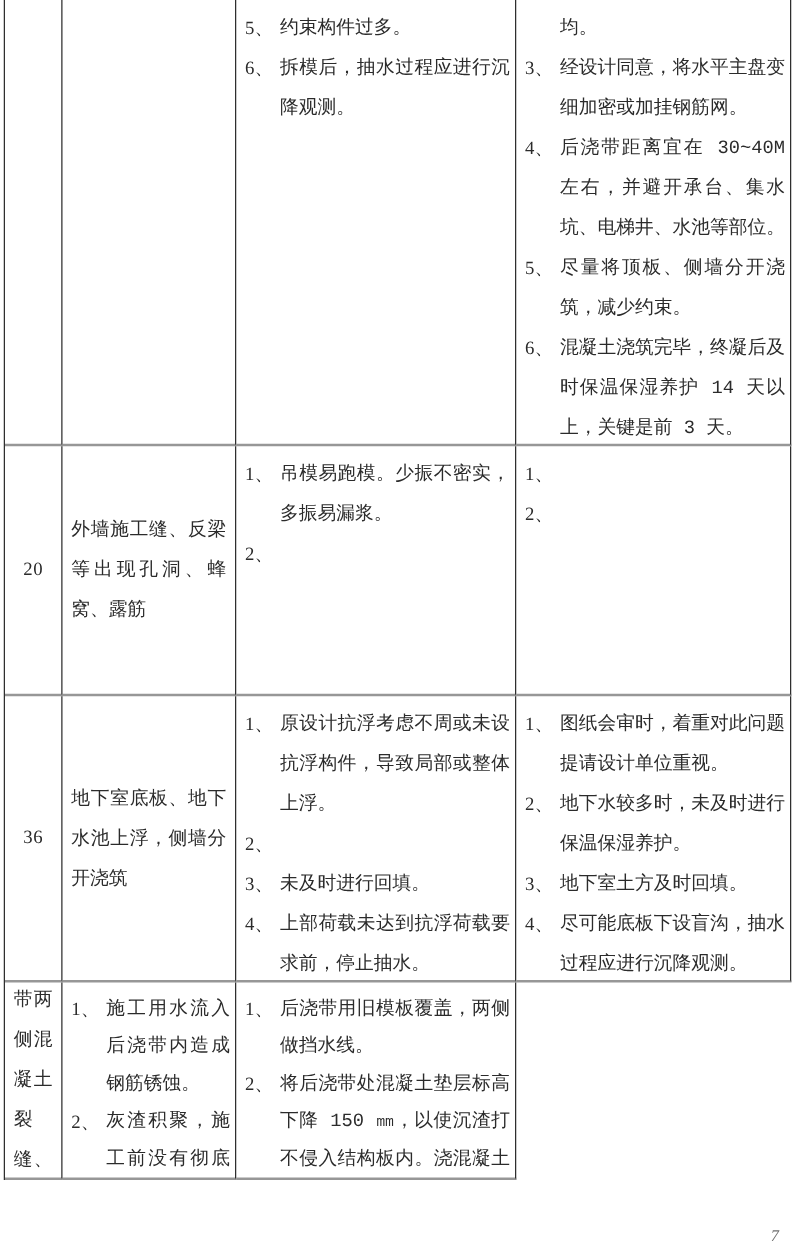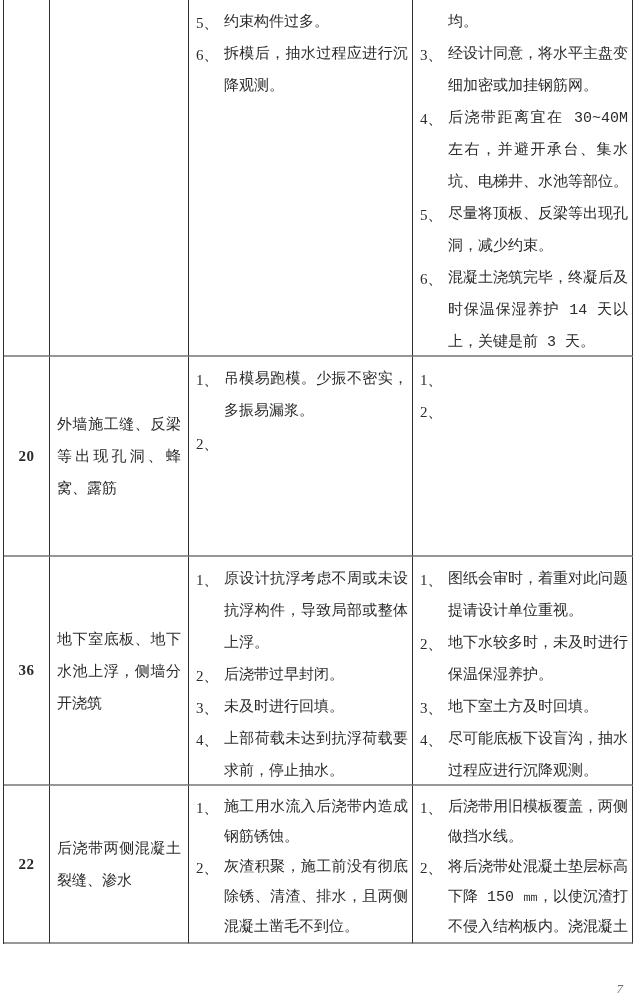--- a/index.html
+++ b/index.html
@@ -23,21 +23,20 @@
   }
   .cell {
     border-right: 1px solid #2e2e2e;
     border-bottom: 2px solid #979797;
     overflow: hidden;
     font-size: 15px;
   }
   .cell.c-num {
     display: flex; align-items: center; justify-content: center;
     letter-spacing: 0.5px;
-    font-weight: bold;
   }
   .cell.c-problem {
     display: flex; align-items: center;
     padding: 0 7px;
   }
   .c-problem .ptext {
     width: 100%;
     line-height: 32px;
     text-align: justify;
   }
@@ -84,21 +83,21 @@
         <div class="item">
           <span class="num">3、</span>
           <span class="txt">经设计同意，将水平主盘变细加密或加挂钢筋网。</span>
         </div>
         <div class="item">
           <span class="num">4、</span>
           <span class="txt">后浇带距离宜在 30~40M 左右，并避开承台、集水坑、电梯井、水池等部位。</span>
         </div>
         <div class="item">
           <span class="num">5、</span>
-          <span class="txt">尽量将顶板、反梁等出现孔洞，减少约束。</span>
+          <span class="txt">尽量将顶板、侧墙分开浇筑，减少约束。</span>
         </div>
         <div class="item">
           <span class="num">6、</span>
           <span class="txt">混凝土浇筑完毕，终凝后及时保温保湿养护 14 天以上，关键是前 3 天。</span>
         </div>
       </div>
 
     <div class="cell c-num">20</div>
     <div class="cell c-problem">
       <div class="ptext">外墙施工缝、反梁等出现孔洞、蜂窝、露筋</div>
@@ -125,21 +124,20 @@
     <div class="cell c-problem">
       <div class="ptext">地下室底板、地下水池上浮，侧墙分开浇筑</div>
     </div>
     <div class="cell c-list">
         <div class="item">
           <span class="num">1、</span>
           <span class="txt">原设计抗浮考虑不周或未设抗浮构件，导致局部或整体上浮。</span>
         </div>
         <div class="item">
           <span class="num">2、</span>
-          <span class="txt">后浇带过早封闭。</span>
         </div>
         <div class="item">
           <span class="num">3、</span>
           <span class="txt">未及时进行回填。</span>
         </div>
         <div class="item">
           <span class="num">4、</span>
           <span class="txt">上部荷载未达到抗浮荷载要求前，停止抽水。</span>
         </div>
       </div>
@@ -155,21 +153,20 @@
         <div class="item">
           <span class="num">3、</span>
           <span class="txt">地下室土方及时回填。</span>
         </div>
         <div class="item">
           <span class="num">4、</span>
           <span class="txt">尽可能底板下设盲沟，抽水过程应进行沉降观测。</span>
         </div>
       </div>
 
-    <div class="cell c-num row-22">22</div>
     <div class="cell c-problem row-22">
       <div class="ptext">后浇带两侧混凝土裂缝、渗水</div>
     </div>
     <div class="cell c-list row-22">
         <div class="item">
           <span class="num">1、</span>
           <span class="txt">施工用水流入后浇带内造成钢筋锈蚀。</span>
         </div>
         <div class="item">
           <span class="num">2、</span>

